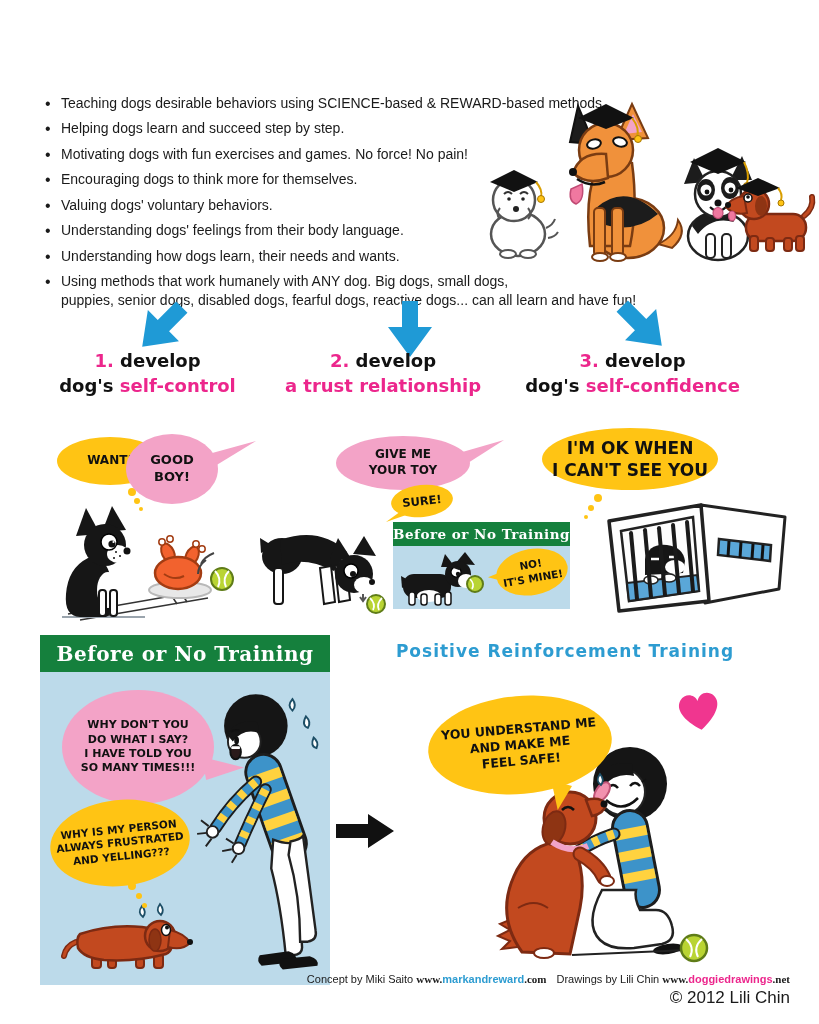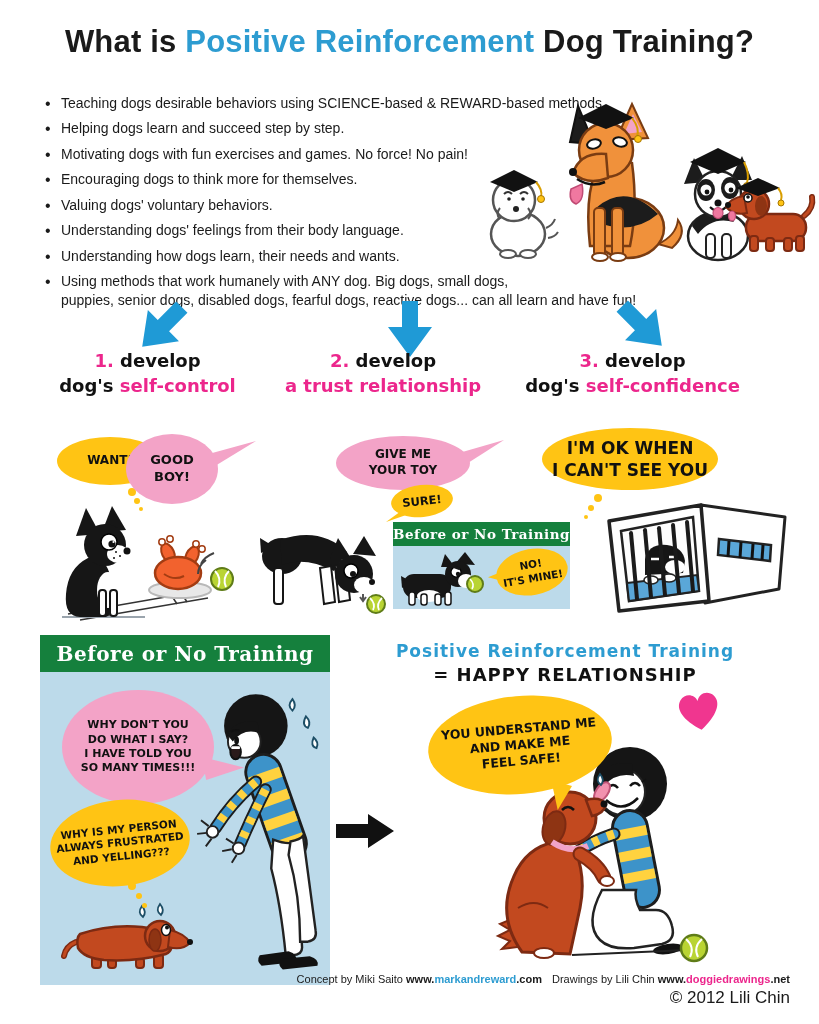--- a/index.html
+++ b/index.html
@@ -46,37 +46,34 @@
 
   
   .result-h{position:absolute;left:355px;top:641px;width:420px;text-align:center;
             font-family:"DejaVu Sans",sans-serif;font-weight:bold;}
   .result-h .l1{font-size:17px;color:#2D9CD1;letter-spacing:1px;}
   .result-h .l2{font-size:18px;color:#111;letter-spacing:1px;margin-top:3px;}
 
   
   .credits{position:absolute;left:250px;top:973px;width:540px;text-align:right;font-size:11px;
            white-space:nowrap;color:#1a1a1a;}
-  .credits b{font-weight:bold;}
+  .credits b{font-weight:bold;font-family:Liberation Serif, serif;}
   .credits .blue{color:#2D9CD1;font-weight:bold;}
   .credits .magenta{color:#EC268C;font-weight:bold;}
   .credits .gap{display:inline-block;width:10px;}
   .copyright{margin-top:3px;font-size:17px;}
 
   svg{overflow:visible;}
   .abs{position:absolute;}
 </style>
 </head>
 <body>
 
 <div class="page">
 
-  <div class="title">
-    <span>What is </span><span class="hl">Positive Reinforcement</span><span> Dog Training?</span>
-  </div>
 
   <ul class="bullets">
     <li>Teaching dogs desirable behaviors using SCIENCE-based &amp; REWARD-based methods.</li>
     <li>Helping dogs learn and succeed step by step.</li>
     <li>Motivating dogs with fun exercises and games. No force! No pain!</li>
     <li>Encouraging dogs to think more for themselves.</li>
     <li>Valuing dogs' voluntary behaviors.</li>
     <li>Understanding dogs' feelings from their body language.</li>
     <li>Understanding how dogs learn, their needs and wants.</li>
     <li class="wide">Using methods that work humanely with ANY dog. Big dogs, small dogs,
@@ -414,21 +411,20 @@
       <circle cx="105" cy="25.5" r="2" fill="#111"></circle>
     </g>
   </svg>
 
   <svg class="abs" style="left:336px;top:812px;" width="60" height="38" viewBox="0 0 60 38">
     <polygon points="0,12 32,12 32,2 58,19 32,36 32,26 0,26" fill="#111"></polygon>
   </svg>
 
   <div class="result-h">
     <div class="l1">Positive Reinforcement Training</div>
-    <div class="l2">= HAPPY RELATIONSHIP</div>
   </div>
 
   <div class="bubble yellow" style="left:428px;top:696px;width:184px;height:98px;font-size:12.5px;transform:rotate(-5deg);">YOU UNDERSTAND ME
 AND MAKE ME
 FEEL SAFE!</div>
   <div class="tail yellow" style="left:546px;top:780px;width:26px;height:30px;clip-path:polygon(20% 0,100% 20%,45% 100%);"></div>
 
   <svg class="abs" style="left:674px;top:688px;" width="50" height="46" viewBox="0 0 50 46">
     <path d="M25,42 C8,30 2,18 8,10 C14,3 23,6 25,13 C27,6 36,3 42,10 C48,18 42,30 25,42 Z" fill="#F0368F" transform="rotate(-8 25 23)"></path>
   </svg>

